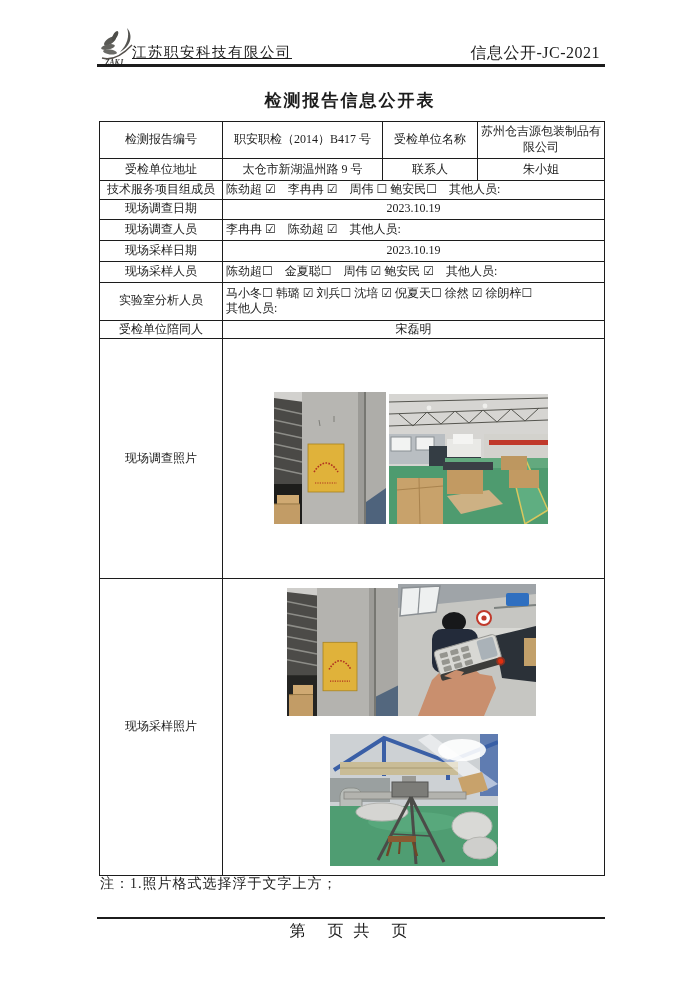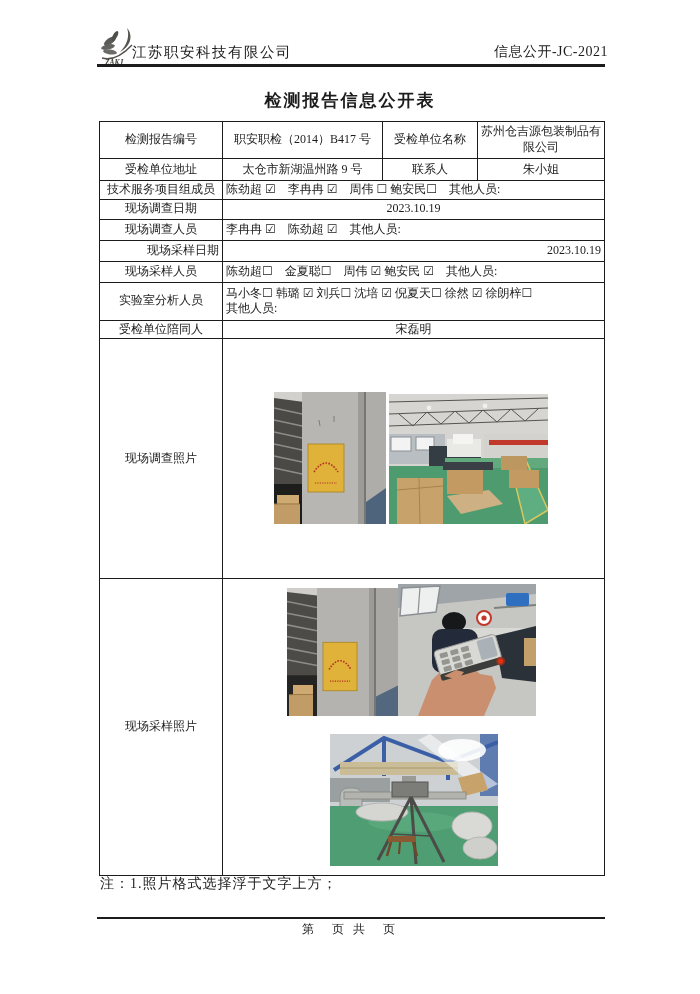--- a/index.html
+++ b/index.html
@@ -1,52 +1,52 @@
 <!DOCTYPE html>
 <html><head>
 <meta charset="utf-8">
 <style>
   html,body{margin:0;padding:0;background:#ffffff;}
   body{width:700px;height:994px;font-family:"Liberation Serif","DejaVu Serif","DejaVu Sans",serif;color:#1c1c1c;}
   .page{position:relative;width:700px;height:994px;background:#fff;overflow:hidden;}
 
   
   .logo{position:absolute;left:98px;top:25px;width:42px;height:42px;}
-  .hdr-company{position:absolute;left:132px;top:43px;font-size:14.5px;letter-spacing:1.5px;white-space:nowrap;}
-  .hdr-code{position:absolute;top:43px;right:92px;font-size:14px;letter-spacing:.5px;white-space:nowrap;}
+  .hdr-company{position:absolute;left:132px;top:43px;font-size:14.5px;letter-spacing:1.5px;white-space:nowrap;text-decoration:underline;}
+  .hdr-code{position:absolute;top:43px;right:100px;font-size:16px;letter-spacing:.5px;white-space:nowrap;}
   .hdr-rule{position:absolute;left:97px;top:64px;width:508px;height:2.5px;background:#1c1c1c;}
 
   
   .title{position:absolute;left:0;top:89px;width:700px;text-align:center;font-size:17px;font-weight:bold;letter-spacing:2px;}
 
   
   table.form{position:absolute;left:99px;top:121px;width:506px;border-collapse:collapse;table-layout:fixed;}
   table.form td{border:1.5px solid #1c1c1c;font-size:12px;line-height:1.3;padding:1px 3px;overflow:hidden;vertical-align:middle;}
   td.lab{text-align:center;}
   td.ctr{text-align:center;}
   td.lft{text-align:left;padding-left:7px;white-space:nowrap;}
   tr.r1 td{height:34px;}
   tr.r2 td{height:19px;}
   tr.r3 td{height:14px;}
   tr.r4 td{height:17px;}
   tr.r5 td{height:18px;}
-  tr.r6 td{height:18px;text-align:right;}
+  tr.r6 td{height:18px;}
   tr.r7 td{height:18px;}
   tr.r8 td{height:35px;}
   tr.r9 td{height:15px;}
   tr.r10 td{height:237px;}
   tr.r11 td{height:294px;}
   td.photocell{position:relative;padding:0;}
   .ph{position:absolute;}
   .ph svg{display:block;width:100%;height:100%;}
 
   
   .note{position:absolute;left:100px;top:875px;font-size:14px;letter-spacing:1px;}
   .foot-rule{position:absolute;left:97px;top:917px;width:508px;height:1.5px;background:#1c1c1c;}
-  .foot-text{position:absolute;left:0;top:921px;width:700px;text-align:center;font-size:12px;letter-spacing:3px;}
+  .foot-text{position:absolute;left:0;top:921px;width:700px;text-align:center;font-size:16px;letter-spacing:3px;}
 </style>
 </head>
 <body>
 
 <div class="page">
 
   <div class="logo">
     <svg viewBox="0 0 42 42">
       <path d="M29,3 C36,11 32,22 22,27 C29,20 32,11 29,3 Z" fill="#555552"></path>
       <ellipse cx="12" cy="16" rx="7" ry="3" transform="rotate(-35 12 16)" fill="#595955"></ellipse>

